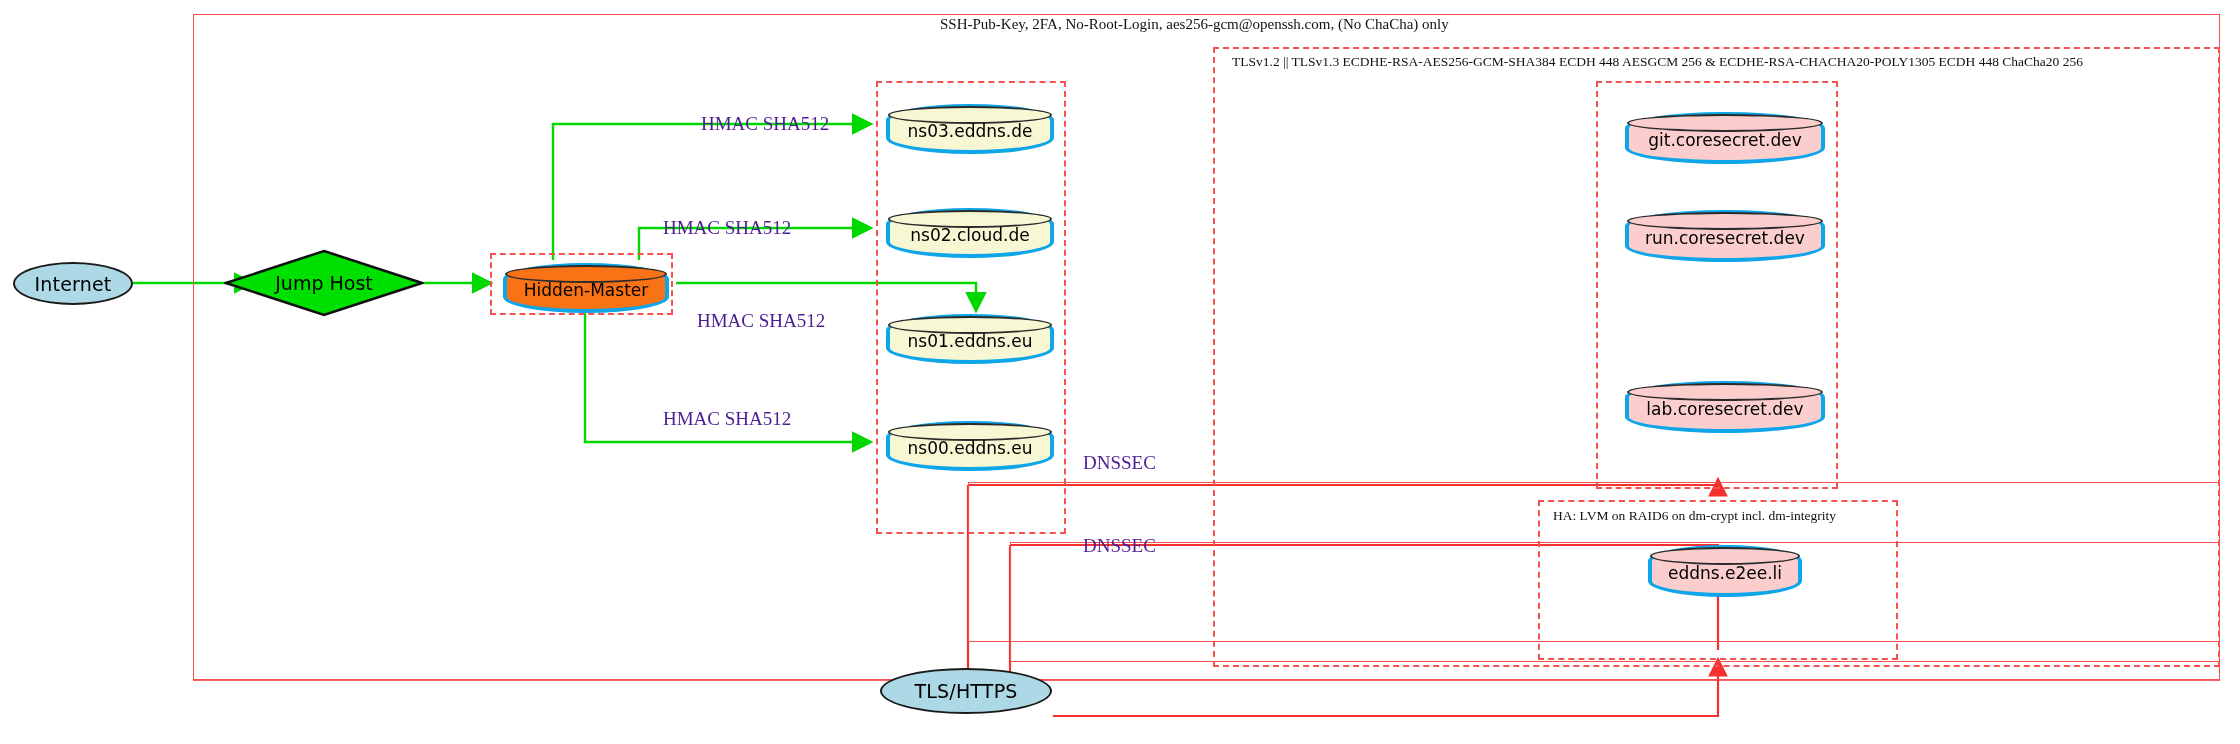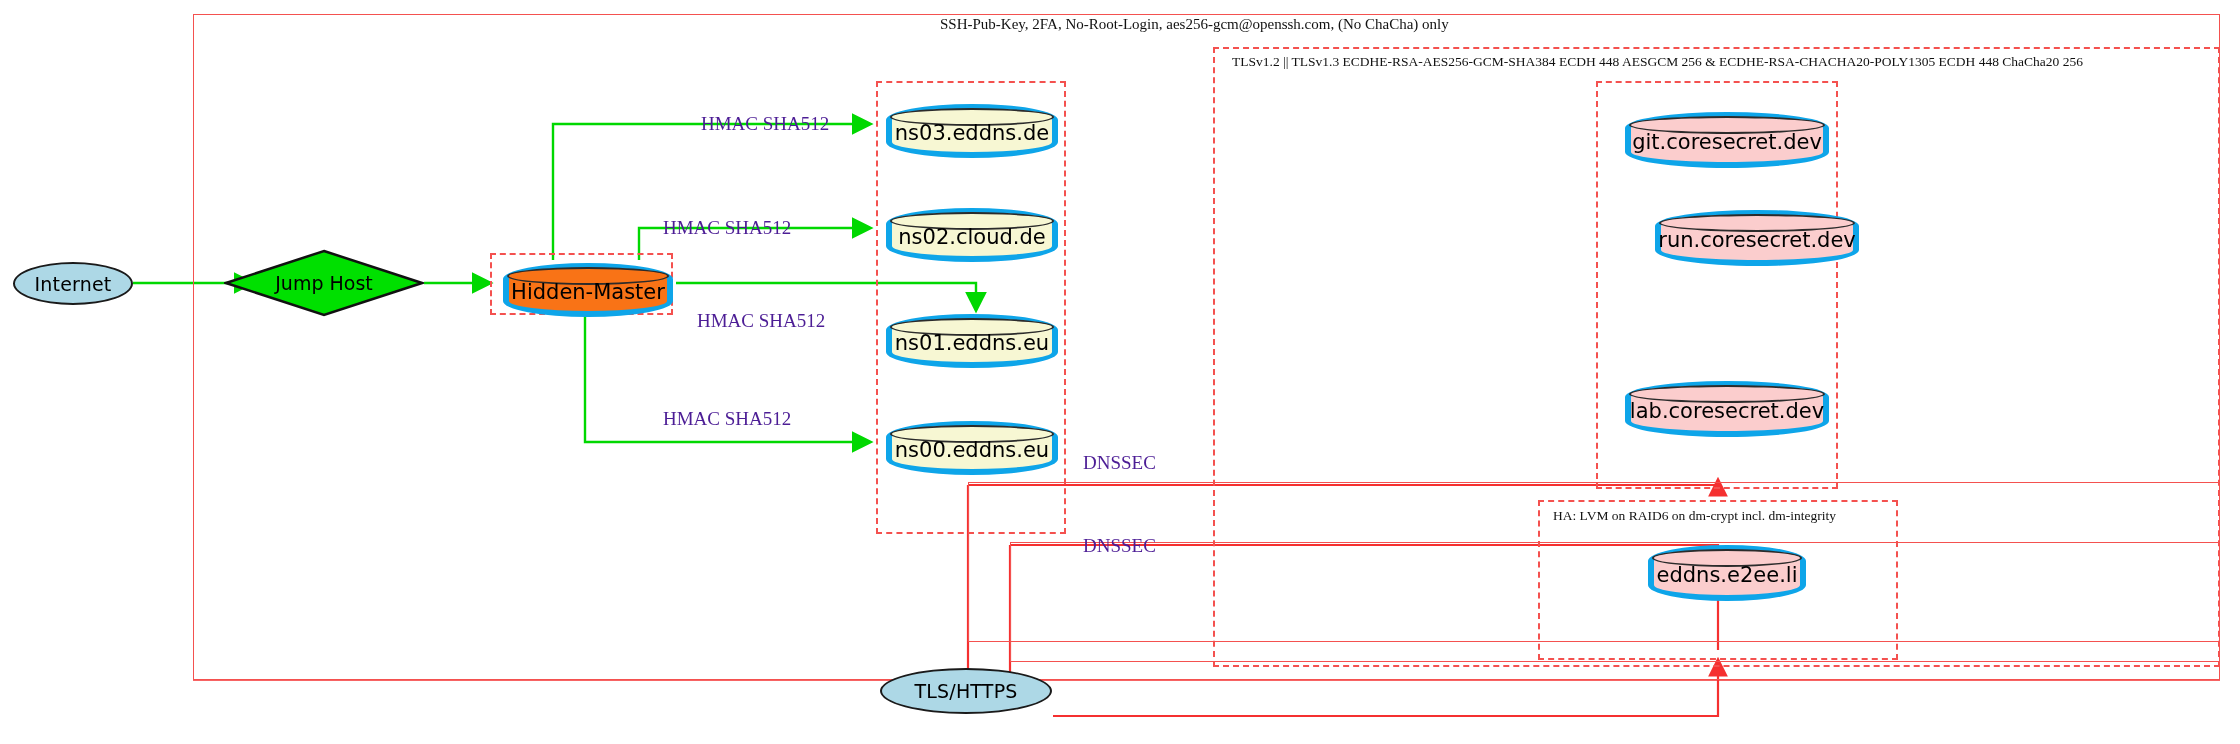--- a/index.html
+++ b/index.html
@@ -24,26 +24,26 @@
 
   
   .diamond-wrap{display:flex;align-items:center;justify-content:center;}
   .diamond-label{
     position:relative;z-index:3;color:#000;
     font-family:"DejaVu Sans",sans-serif;font-size:19px;white-space:nowrap;
   }
 
   
   .cyl{
-    border:6px solid #0ea5e9;
+    border:4px solid #0ea5e9;
     border-radius:50% / 16px;
     display:flex;align-items:center;justify-content:center;
     color:#000;
     font-family:"DejaVu Sans",sans-serif;
-    font-size:21px;
+    font-size:17px;
     white-space:nowrap;
     position:absolute;
   }
   .cyl .cap{
     position:absolute;left:-2px;right:-2px;top:-2px;height:18px;
     border:2px solid #2b2b2b;border-radius:50%;
     background:inherit;
     box-sizing:border-box;
   }
   .cyl .txt{position:relative;z-index:2;padding-top:4px;}
@@ -170,21 +170,21 @@
   <div class="cyl cyl-yellow" style="left:886px;top:421px;width:160px;height:42px;">
     <span class="cap"></span>
     <span class="txt">ns00.eddns.eu</span>
   </div>
 
   <div class="cyl cyl-pink" style="left:1625px;top:112px;width:192px;height:44px;">
     <span class="cap"></span>
     <span class="txt">git.coresecret.dev</span>
   </div>
 
-  <div class="cyl cyl-pink" style="left:1625px;top:210px;width:192px;height:44px;margin-left:30px;">
+  <div class="cyl cyl-pink" style="left:1625px;top:210px;width:192px;height:44px;">
     <span class="cap"></span>
     <span class="txt">run.coresecret.dev</span>
   </div>
 
   <div class="cyl cyl-pink" style="left:1625px;top:381px;width:192px;height:44px;">
     <span class="cap"></span>
     <span class="txt">lab.coresecret.dev</span>
   </div>
 
   <div class="cyl cyl-pink" style="left:1648px;top:545px;width:146px;height:44px;">

